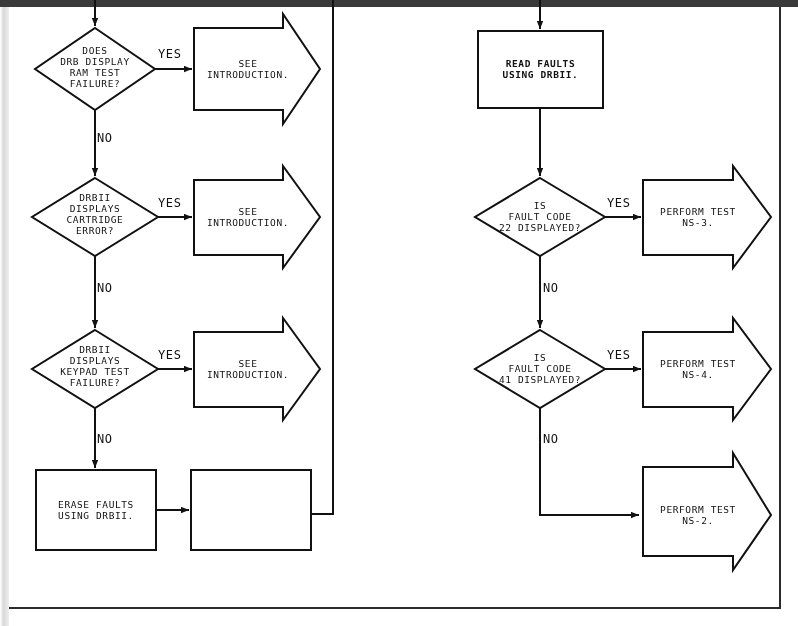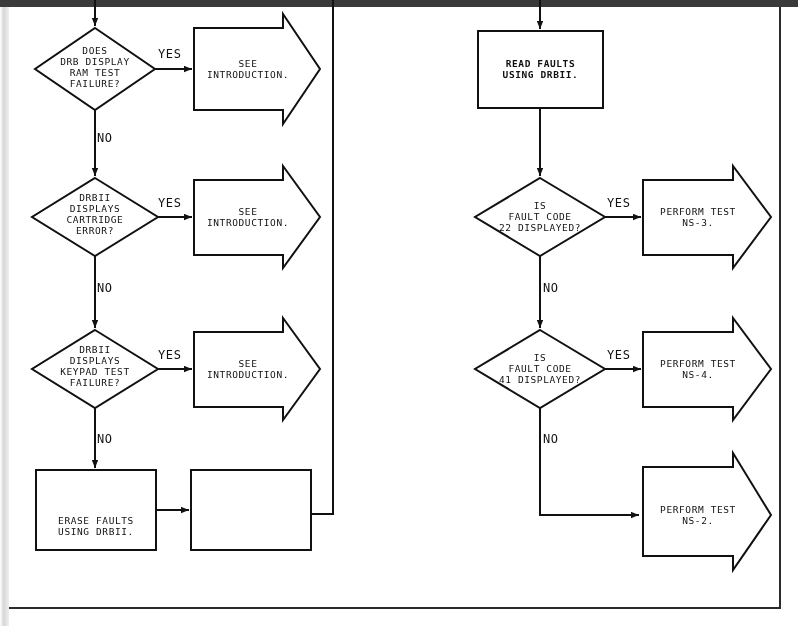--- a/index.html
+++ b/index.html
@@ -133,21 +133,21 @@
 KEYPAD TEST
 FAILURE?</div>
 
   <div class="node-text" style="left:198px;top:58px;width:100px;">SEE
 INTRODUCTION.</div>
   <div class="node-text" style="left:198px;top:206px;width:100px;">SEE
 INTRODUCTION.</div>
   <div class="node-text" style="left:198px;top:358px;width:100px;">SEE
 INTRODUCTION.</div>
 
-  <div class="node-text" style="left:36px;top:515px;width:120px;">ERASE FAULTS
+  <div class="node-text" style="left:36px;top:499px;width:120px;">ERASE FAULTS
 USING DRBII.</div>
 
   <div class="node-text" style="left:478px;top:58px;width:125px;font-weight:bold;">READ FAULTS
 USING DRBII.</div>
 
   <div class="node-text" style="left:477px;top:200px;width:126px;">IS
 FAULT CODE
 22 DISPLAYED?</div>
   <div class="node-text" style="left:477px;top:352px;width:126px;">IS
 FAULT CODE

